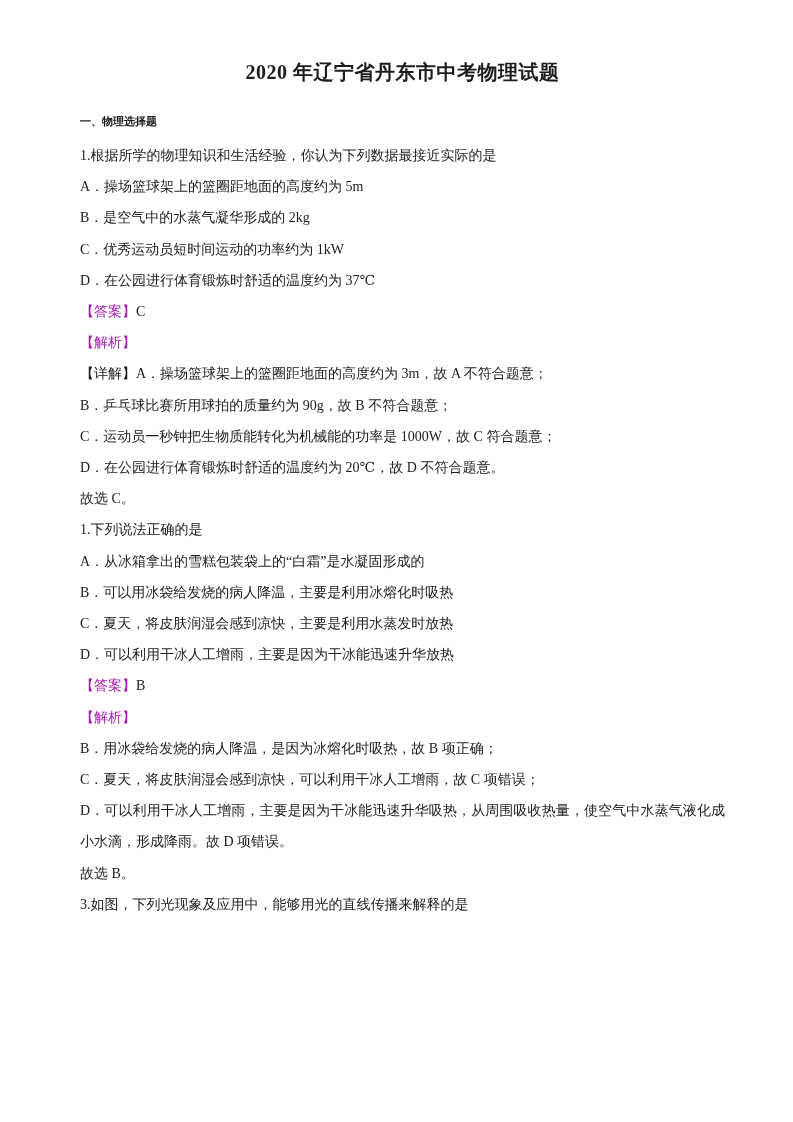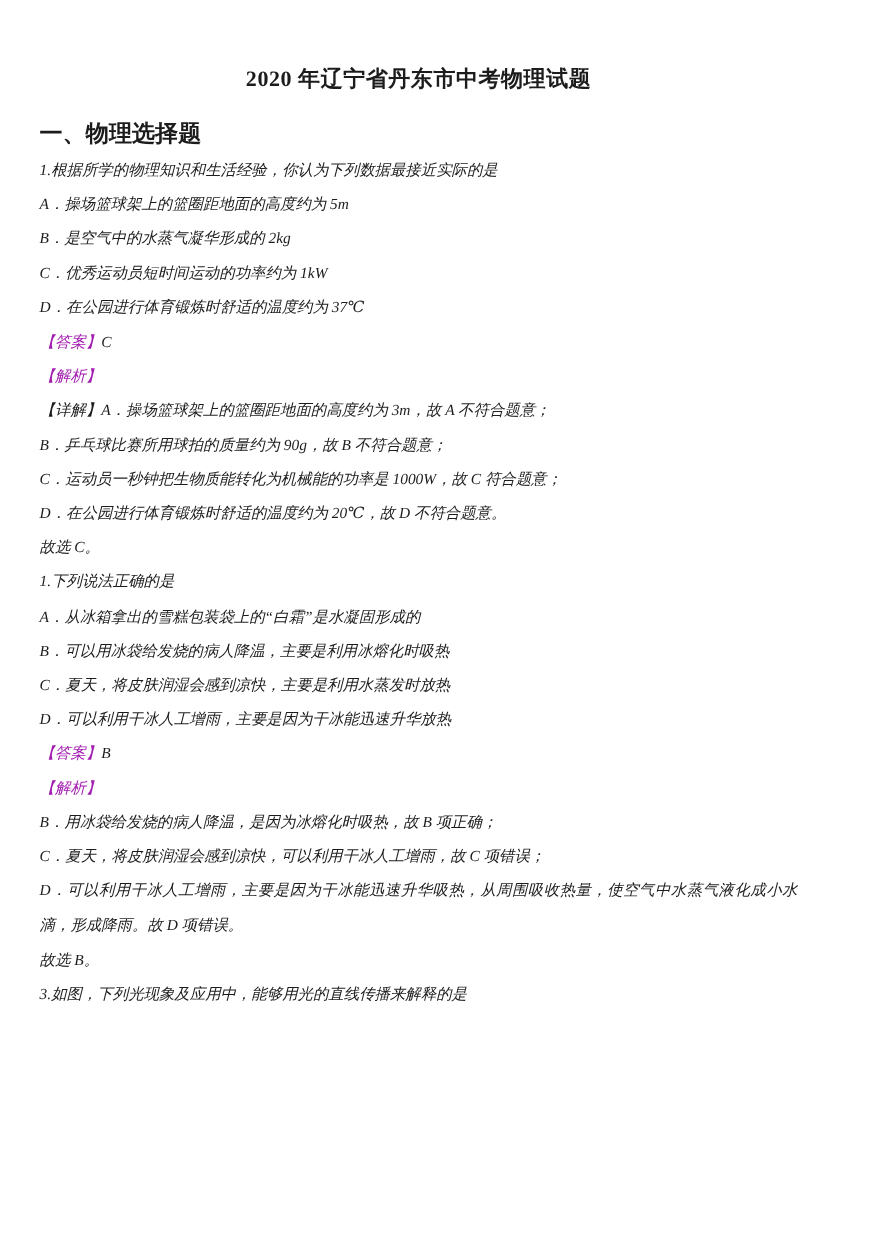--- a/index.html
+++ b/index.html
@@ -3,41 +3,41 @@
 <meta charset="utf-8">
 <style>
   html, body { margin: 0; padding: 0; background: #ffffff; }
   .page {
     position: relative;
     width: 793px;
     height: 1122px;
     margin: 0 auto;
     background: #ffffff;
     box-sizing: border-box;
-    padding: 56px 68px 0 36px;
+    padding: 56px 68px 0 80px;
     overflow: hidden;
     font-family: "Liberation Serif", "DejaVu Serif", serif;
     color: #1c1c1c;
   }
   .doc-title {
     margin: 0;
     font-size: 20px;
     font-weight: 700;
     line-height: 32px;
     text-align: center;
     letter-spacing: 0.5px;
   }
   .section-heading {
     margin: 20px 0 0 0;
-    font-size: 21px;
+    font-size: 11px;
     font-weight: 700;
     line-height: 26px;
     text-align: left;
   }
-  .content { margin-top: 6px; font-style: italic; }
+  .content { margin-top: 6px; }
   .line {
     margin: 0;
     font-size: 14px;
     line-height: 31.2px;
     text-align: justify;
   }
   .label-blue { color: #a21caf; }
   .answer-letter { font-weight: 400; }
 </style>
 </head>

